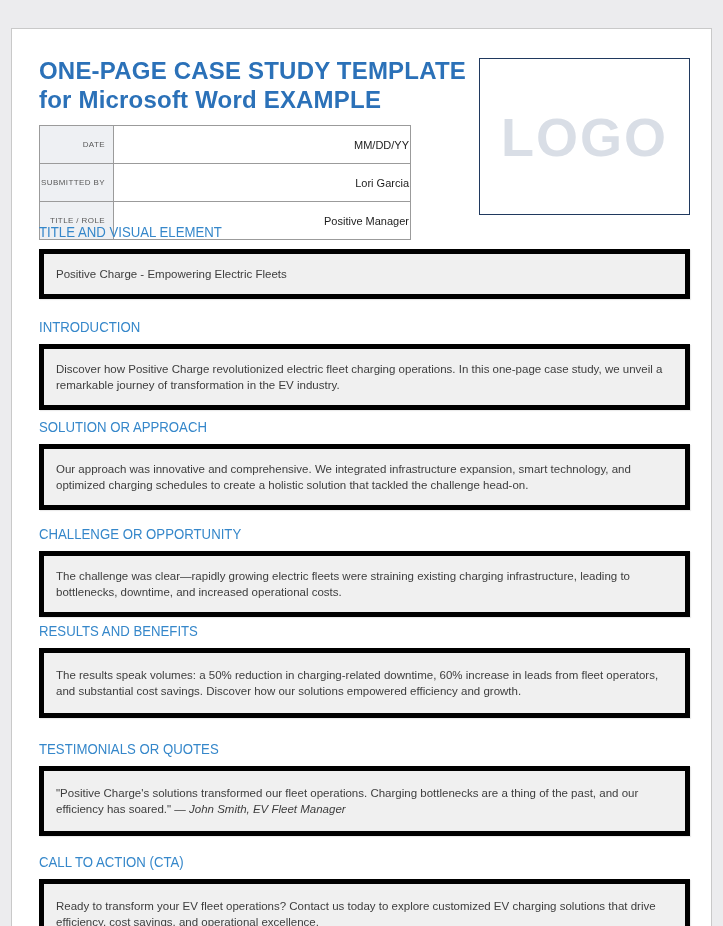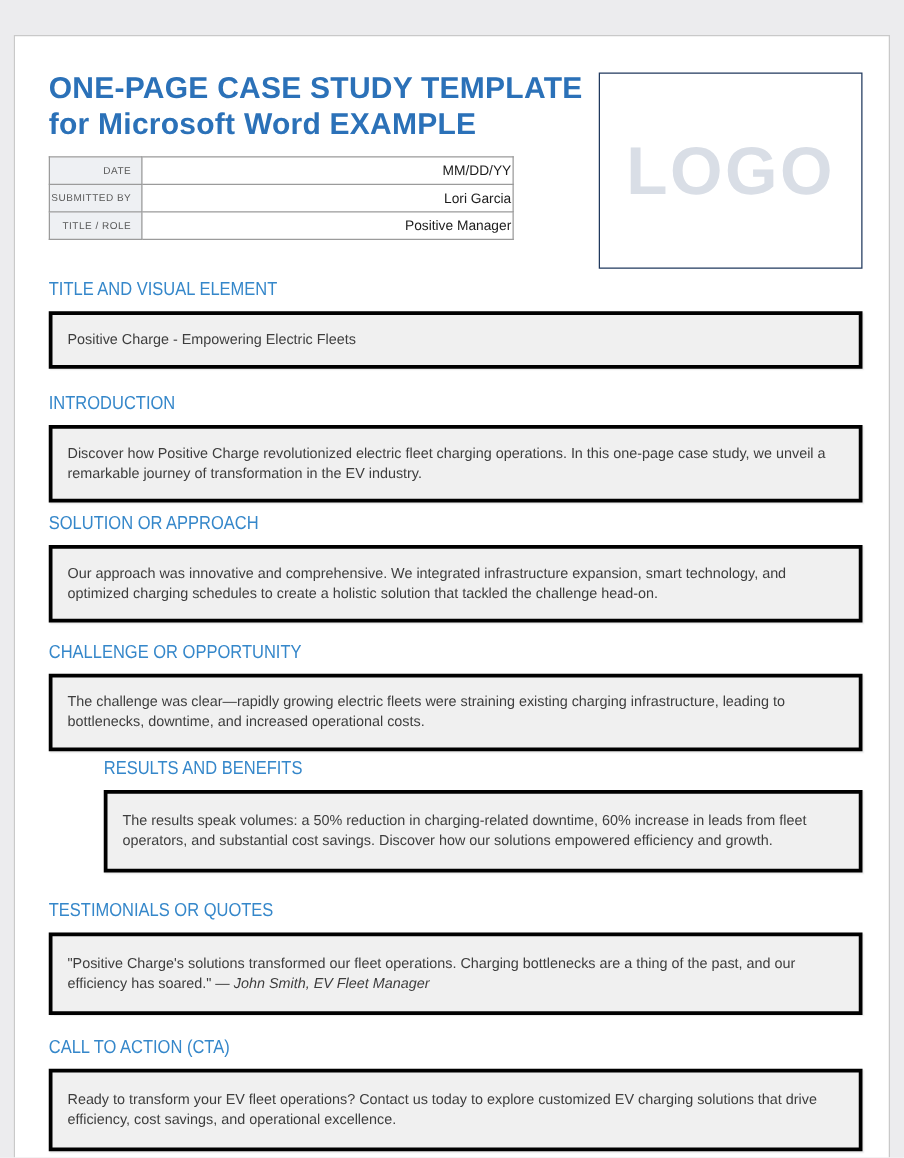--- a/index.html
+++ b/index.html
@@ -50,21 +50,21 @@
   }
   
   .meta-table {
     border-collapse: collapse;
     margin-top: 11px;
     width: 372px;
     table-layout: fixed;
   }
   .meta-table th, .meta-table td {
     border: 1px solid #9b9b9b;
-    height: 22px;
+    height: 38px;
     vertical-align: middle;
   }
   .meta-table th {
     width: 74px;
     background: #eef0f3;
     color: #595959;
     font-size: 8px;
     font-weight: normal;
     letter-spacing: 0.4px;
     text-align: right;
@@ -86,33 +86,33 @@
     white-space: nowrap;
   }
   .section-heading > span {
     display: inline-block;
     transform: scaleX(0.88);
     transform-origin: left center;
   }
   .section-box {
     margin-top: 7px;
     background: #f0f0f0;
-    border: 3px solid #000000;
+    border: 5px solid #000000;
     box-shadow: 1px 1px 1px rgba(0,0,0,0.08);
     padding: 12px 12px;
     font-size: 11.5px;
     line-height: 16px;
     color: #3d3d3d;
   }
   .box-tall { padding-top: 14px; padding-bottom: 14px; }
   .m1 { margin-top: 6px; }
   .m2 { margin-top: 18px; }
   .m3 { margin-top: 14px; }
   .m4 { margin-top: 7px; }
-  .m5 { margin-top: 4px; margin-left: 44px; }
+  .m5 { margin-top: 4px; }
   .m6 { margin-top: 21px; }
   .m7 { margin-top: 16px; }
   .attribution { font-style: italic; }
 </style>
 </head>
 <body>
 
 <div class="canvas">
   <div class="page">
 

